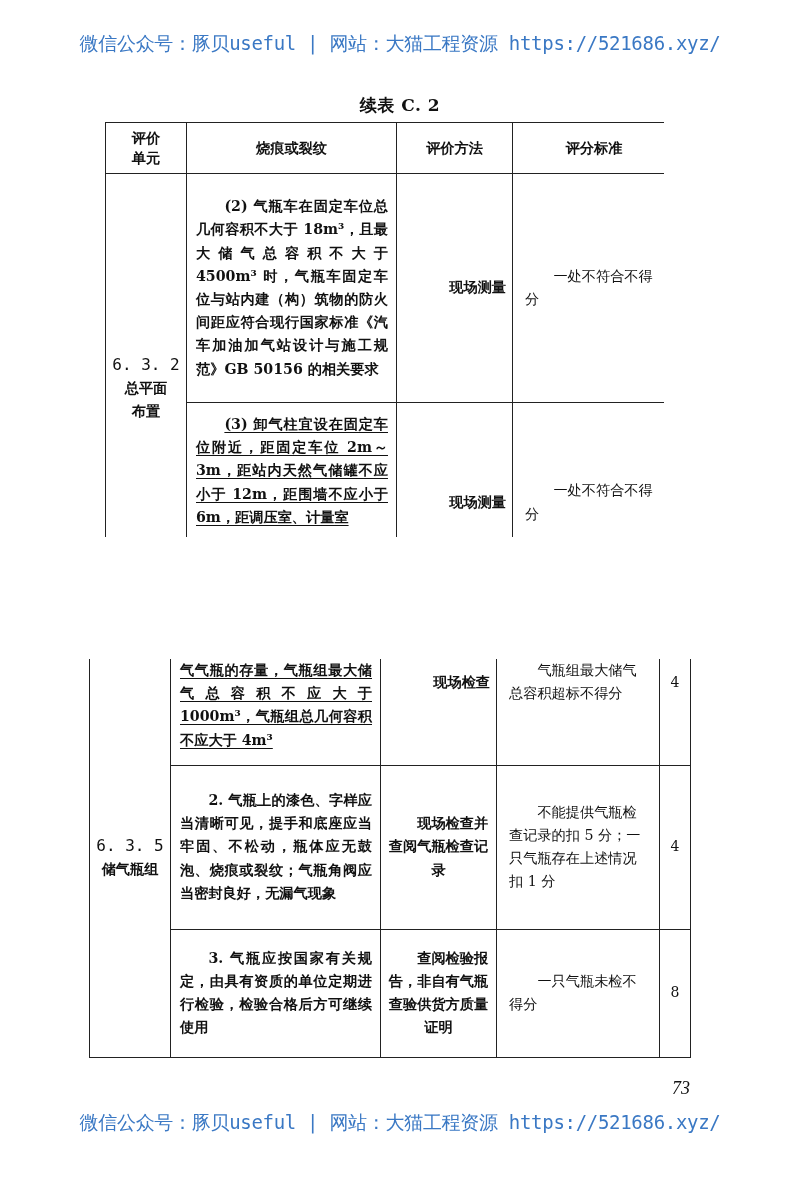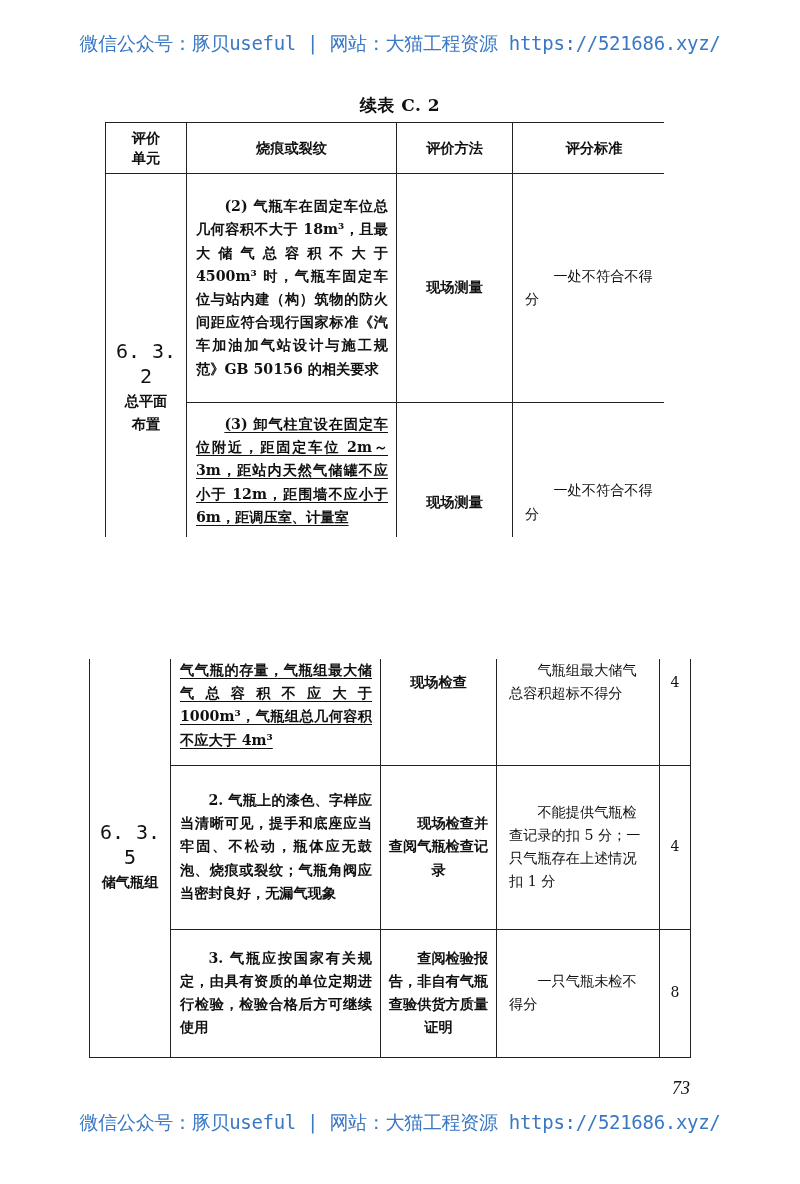--- a/index.html
+++ b/index.html
@@ -24,24 +24,24 @@
     font-family: "Liberation Serif", serif;
   }
   .tbl {
     position: absolute; border-collapse: collapse; table-layout: fixed;
     font-size: 14.2px; line-height: 23.2px;
   }
   .tbl td, .tbl th { border: 1.4px solid #222; padding: 0; vertical-align: middle; }
   .tbl th { font-weight: bold; text-align: center; line-height: 20px; }
   .c1 { width: 81px; } .c2 { width: 210px; } .c3 { width: 116px; } .c4 { width: 163px; } .c5 { width: 31px; }
   .unit { text-align: center; font-weight: bold; line-height: 23px; }
-  .unit .code { font-weight: normal; font-family: "DejaVu Sans Mono", monospace; font-size: 20px; }
+  .unit .code { font-weight: normal; font-family: "DejaVu Sans Mono", monospace; font-size: 16px; }
   .content { padding: 4px 8px 4px 9px !important; font-weight: bold; text-align: justify; text-indent: 2em; }
   .content.u span.txt { text-decoration: underline; text-underline-offset: 3px; }
-  .method { text-align: center; font-weight: bold; padding: 0 6px !important; }
+  .method { text-align: right; font-weight: bold; padding: 0 6px !important; }
   .method.left { text-align: center; text-indent: 2em; }
   .criteria { padding: 0 12px !important; text-indent: 2em; }
   .score { text-align: center; font-size: 14px; }
   .top-table { left: 89px; top: 122px; width: 602px; }
   .bot-table { left: 89px; top: 659px; width: 602px; }
   .top-clip { position: absolute; left: 16px; top: 0; width: 648px; height: 537px; overflow: hidden; }
   .bot-clip { position: absolute; left: 0; top: 659px; width: 800px; height: 400px; overflow: hidden; }
   .open-top td { border-top: none; }
 </style>
 </head>

